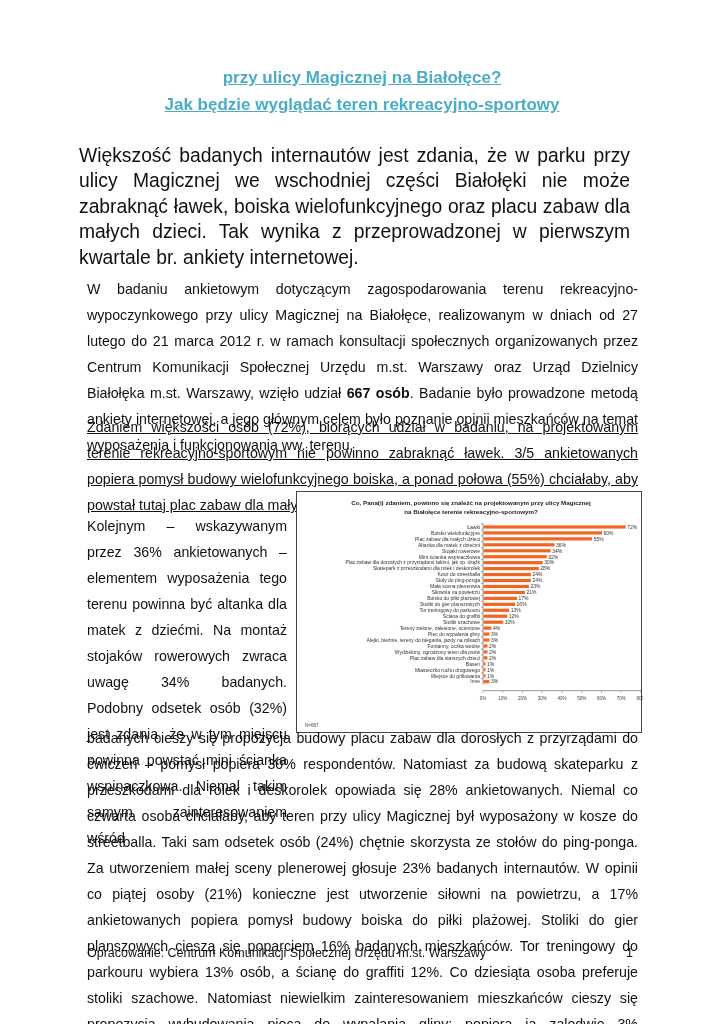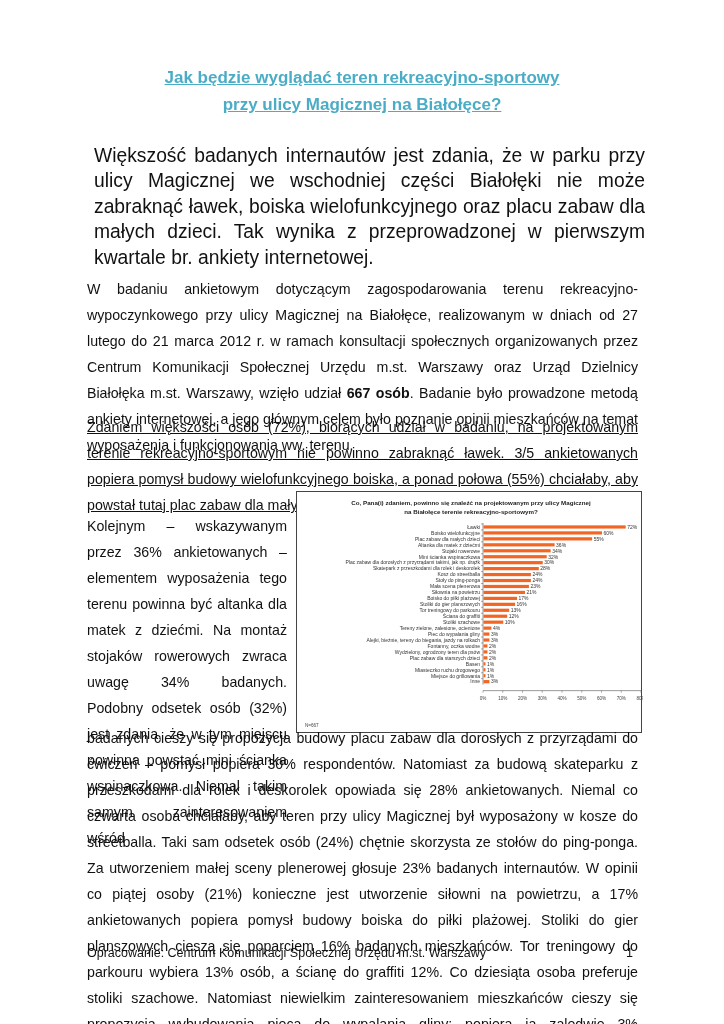--- a/index.html
+++ b/index.html
@@ -1,35 +1,35 @@
 <!DOCTYPE html>
 <html><head>
 <meta charset="utf-8">
 <style>
   html,body{margin:0;padding:0;background:#fff;}
   body{width:724px;height:1024px;position:relative;overflow:hidden;font-family:"Liberation Sans",sans-serif;color:#111;}
   .title{position:absolute;left:0;width:724px;text-align:center;color:#4bacc6;font-weight:bold;font-size:17px;text-decoration:underline;line-height:27px;top:64px;}
-  .lead{position:absolute;left:94px;width:551px;top:143px;font-size:19.3px;line-height:25.4px;text-align:justify;}
+  .lead{position:absolute;left:79px;width:551px;top:143px;font-size:19.3px;line-height:25.4px;text-align:justify;}
   .p{position:absolute;left:87px;width:551px;font-size:14.2px;line-height:26px;text-align:justify;}
   .p1{top:276px;}
   .p2{top:414px;text-decoration:underline;}
   .p3a{top:513px;width:200px;text-align:justify;}
   .p3b{top:725px;}
   .footer{position:absolute;left:87px;top:946px;font-size:12.5px;}
   .pagenum{position:absolute;left:626px;top:946px;font-size:12.5px;}
   .chartbox{position:absolute;left:296px;top:491px;width:346px;height:242px;border:1px solid #444;box-sizing:border-box;background:#fff;}
   .chartbox svg{position:absolute;left:0;top:0;}
   b{font-weight:bold;}
 </style>
 </head>
 <body>
 
 <div class="title">
+  <div>przy ulicy Magicznej na Białołęce?</div>
   <div>Jak będzie wyglądać teren rekreacyjno-sportowy</div>
-  <div>przy ulicy Magicznej na Białołęce?</div>
 </div>
 
 <div class="lead">Większość badanych internautów jest zdania, że w parku przy ulicy Magicznej we wschodniej części Białołęki nie może zabraknąć ławek, boiska wielofunkcyjnego oraz placu zabaw dla małych dzieci. Tak wynika z przeprowadzonej w pierwszym kwartale br. ankiety internetowej.</div>
 
 <div class="p p1"><span>W badaniu ankietowym dotyczącym zagospodarowania terenu rekreacyjno-wypoczynkowego przy ulicy Magicznej na Białołęce, realizowanym w dniach od 27 lutego do 21 marca 2012 r. w ramach konsultacji społecznych organizowanych przez Centrum Komunikacji Społecznej Urzędu m.st. Warszawy oraz Urząd Dzielnicy Białołęka m.st. Warszawy, wzięło udział </span><b>667 osób</b><span>. Badanie było prowadzone metodą ankiety internetowej, a jego głównym celem było poznanie opinii mieszkańców na temat wyposażenia i funkcjonowania ww. terenu.</span></div>
 
 <div class="p p2">Zdaniem większości osób (72%), biorących udział w badaniu, na projektowanym terenie rekreacyjno-sportowym nie powinno zabraknąć ławek. 3/5 ankietowanych popiera pomysł budowy wielofunkcyjnego boiska, a ponad połowa (55%) chciałaby, aby powstał tutaj plac zabaw dla małych dzieci.</div>
 
 <div class="p p3a">Kolejnym – wskazywanym przez 36% ankietowanych – elementem wyposażenia tego terenu powinna być altanka dla matek z dziećmi. Na montaż stojaków rowerowych zwraca uwagę 34% badanych. Podobny odsetek osób (32%) jest zdania, że w tym miejscu powinna powstać mini ścianka wspinaczkowa. Niemal takim samym zainteresowaniem wśród</div>
 

